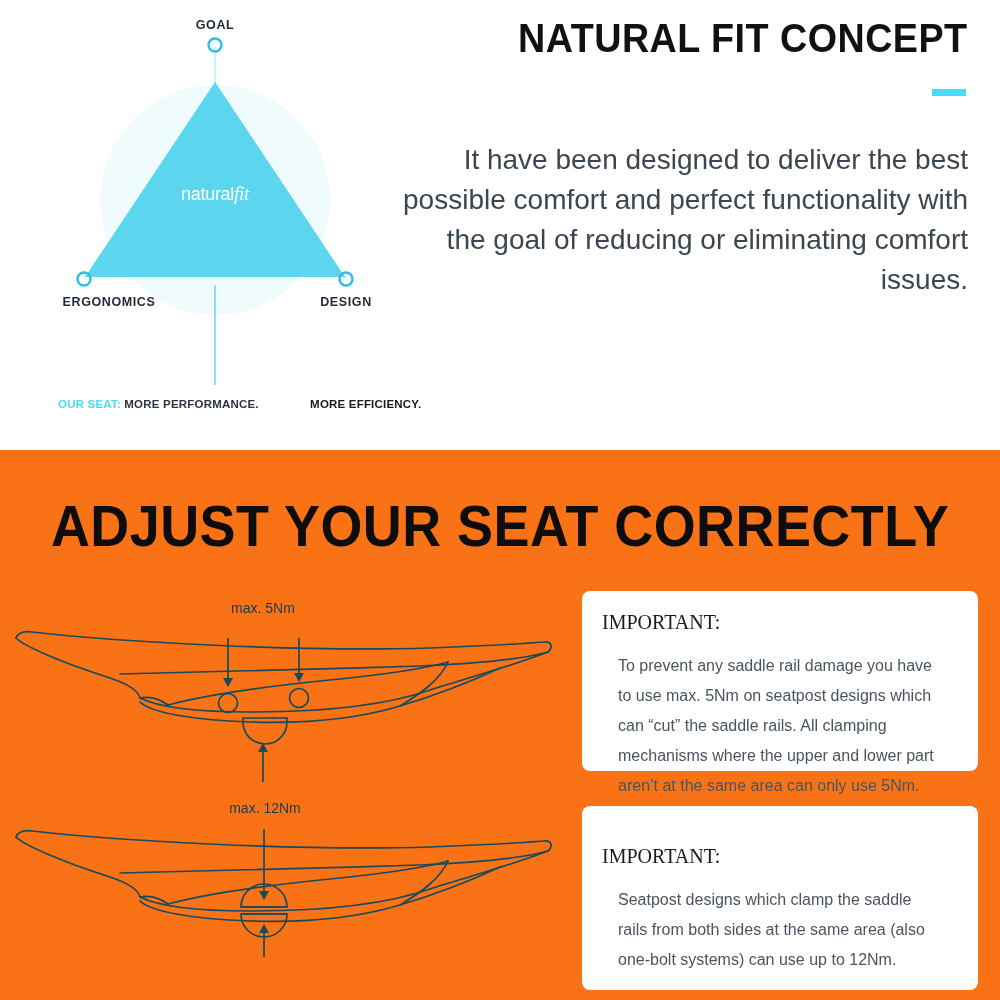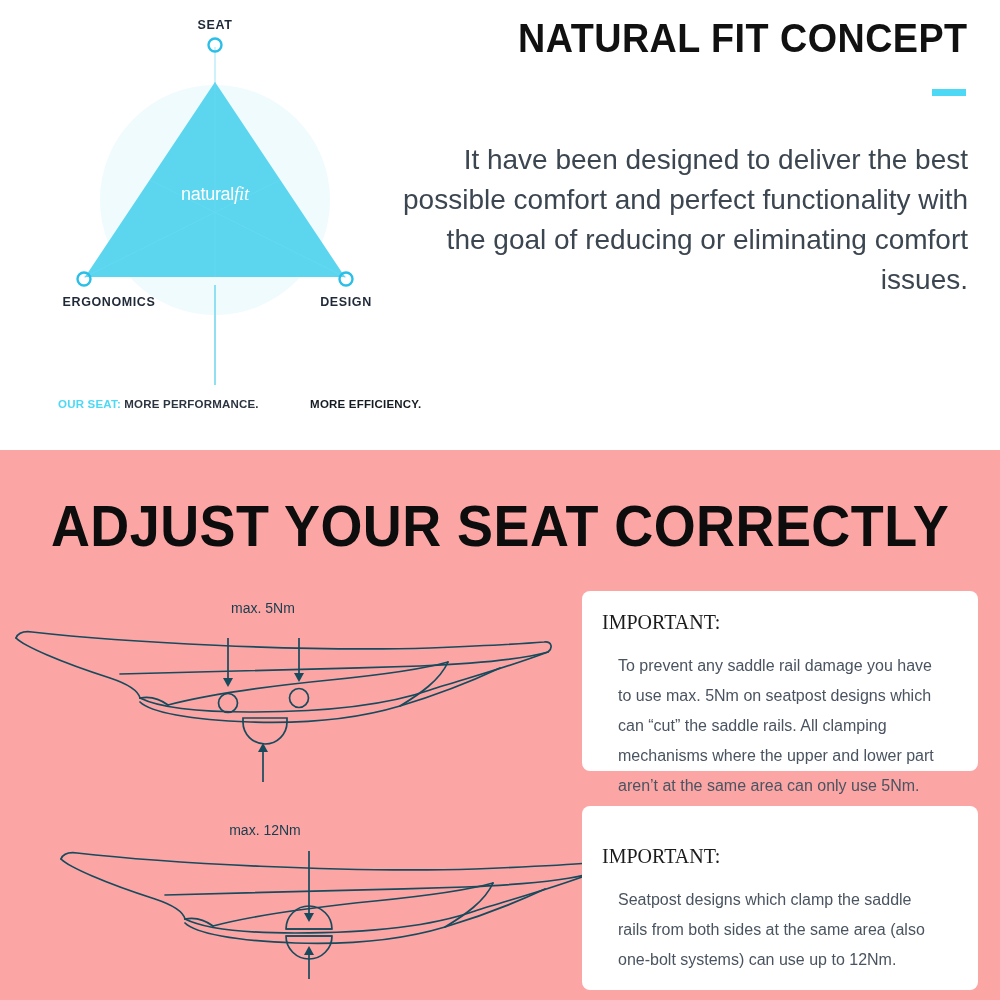--- a/index.html
+++ b/index.html
@@ -105,37 +105,37 @@
     font-size: 28px;
     line-height: 40px;
     color: #3c4650;
   }
 
   
   #bottom-section {
     position: absolute;
     left: 0; top: 450px;
     width: 1000px; height: 550px;
-    background: #fca5a5;
+    background: #f97316;
   }
   #adjust-title {
     position: absolute;
     left: 500px; top: 42px;
     transform: translateX(-50%) scaleX(0.93);
     font-family: "Liberation Sans Narrow", "Liberation Sans", sans-serif;
     font-weight: 700;
     font-size: 58px;
     letter-spacing: 0.5px;
     color: #0d0d0d;
     white-space: nowrap;
   }
 
   .saddle-figure { position: absolute; }
   #saddle-figure-1 { left: 0px;  top: 140px; width: 570px; height: 200px; }
-  #saddle-figure-2 { left: 0px;  top: 361px; width: 570px; height: 190px; padding-left: 45px; }
+  #saddle-figure-2 { left: 0px;  top: 339px; width: 570px; height: 190px; }
 
   .nm-label {
     position: absolute;
     font-family: "Liberation Sans", sans-serif;
     font-size: 14px;
     color: #163d4d;
     white-space: nowrap;
   }
   #nm-label-1 { left: 263px; top: 10px;  transform: translateX(-50%); }
   #nm-label-2 { left: 265px; top: 11px;  transform: translateX(-50%); }
@@ -188,21 +188,21 @@
         <line x1="85" y1="277" x2="280" y2="180" stroke="#63D9F2" stroke-width="1"></line>
         <line x1="345" y1="277" x2="150" y2="180" stroke="#63D9F2" stroke-width="1"></line>
 
         <line x1="215" y1="285" x2="215" y2="385" stroke="#8FE0F2" stroke-width="2"></line>
 
         <circle cx="215" cy="45" r="6.5" fill="none" stroke="#2BBFE8" stroke-width="2.4"></circle>
         <circle cx="84" cy="279" r="6.5" fill="none" stroke="#2BBFE8" stroke-width="2.4"></circle>
         <circle cx="346" cy="279" r="6.5" fill="none" stroke="#2BBFE8" stroke-width="2.4"></circle>
       </svg>
 
-      <div class="vertex-label" id="label-sport">SEAT</div>
+      <div class="vertex-label" id="label-sport">GOAL</div>
       <div class="vertex-label" id="label-ergo">ERGONOMICS</div>
       <div class="vertex-label" id="label-design">DESIGN</div>
 
       <div id="natural-fit-logo"><span class="nf-natural">natural</span><span class="nf-fit">fit</span></div>
 
       <div id="goal-line"><span class="goal-accent">OUR SEAT:</span><span class="goal-plain"> MORE PERFORMANCE.</span><span class="goal-strong"> MORE EFFICIENCY.</span></div>
     </div>
 
     <div id="concept-title">NATURAL FIT CONCEPT</div>
     <div id="title-accent-bar"></div>

